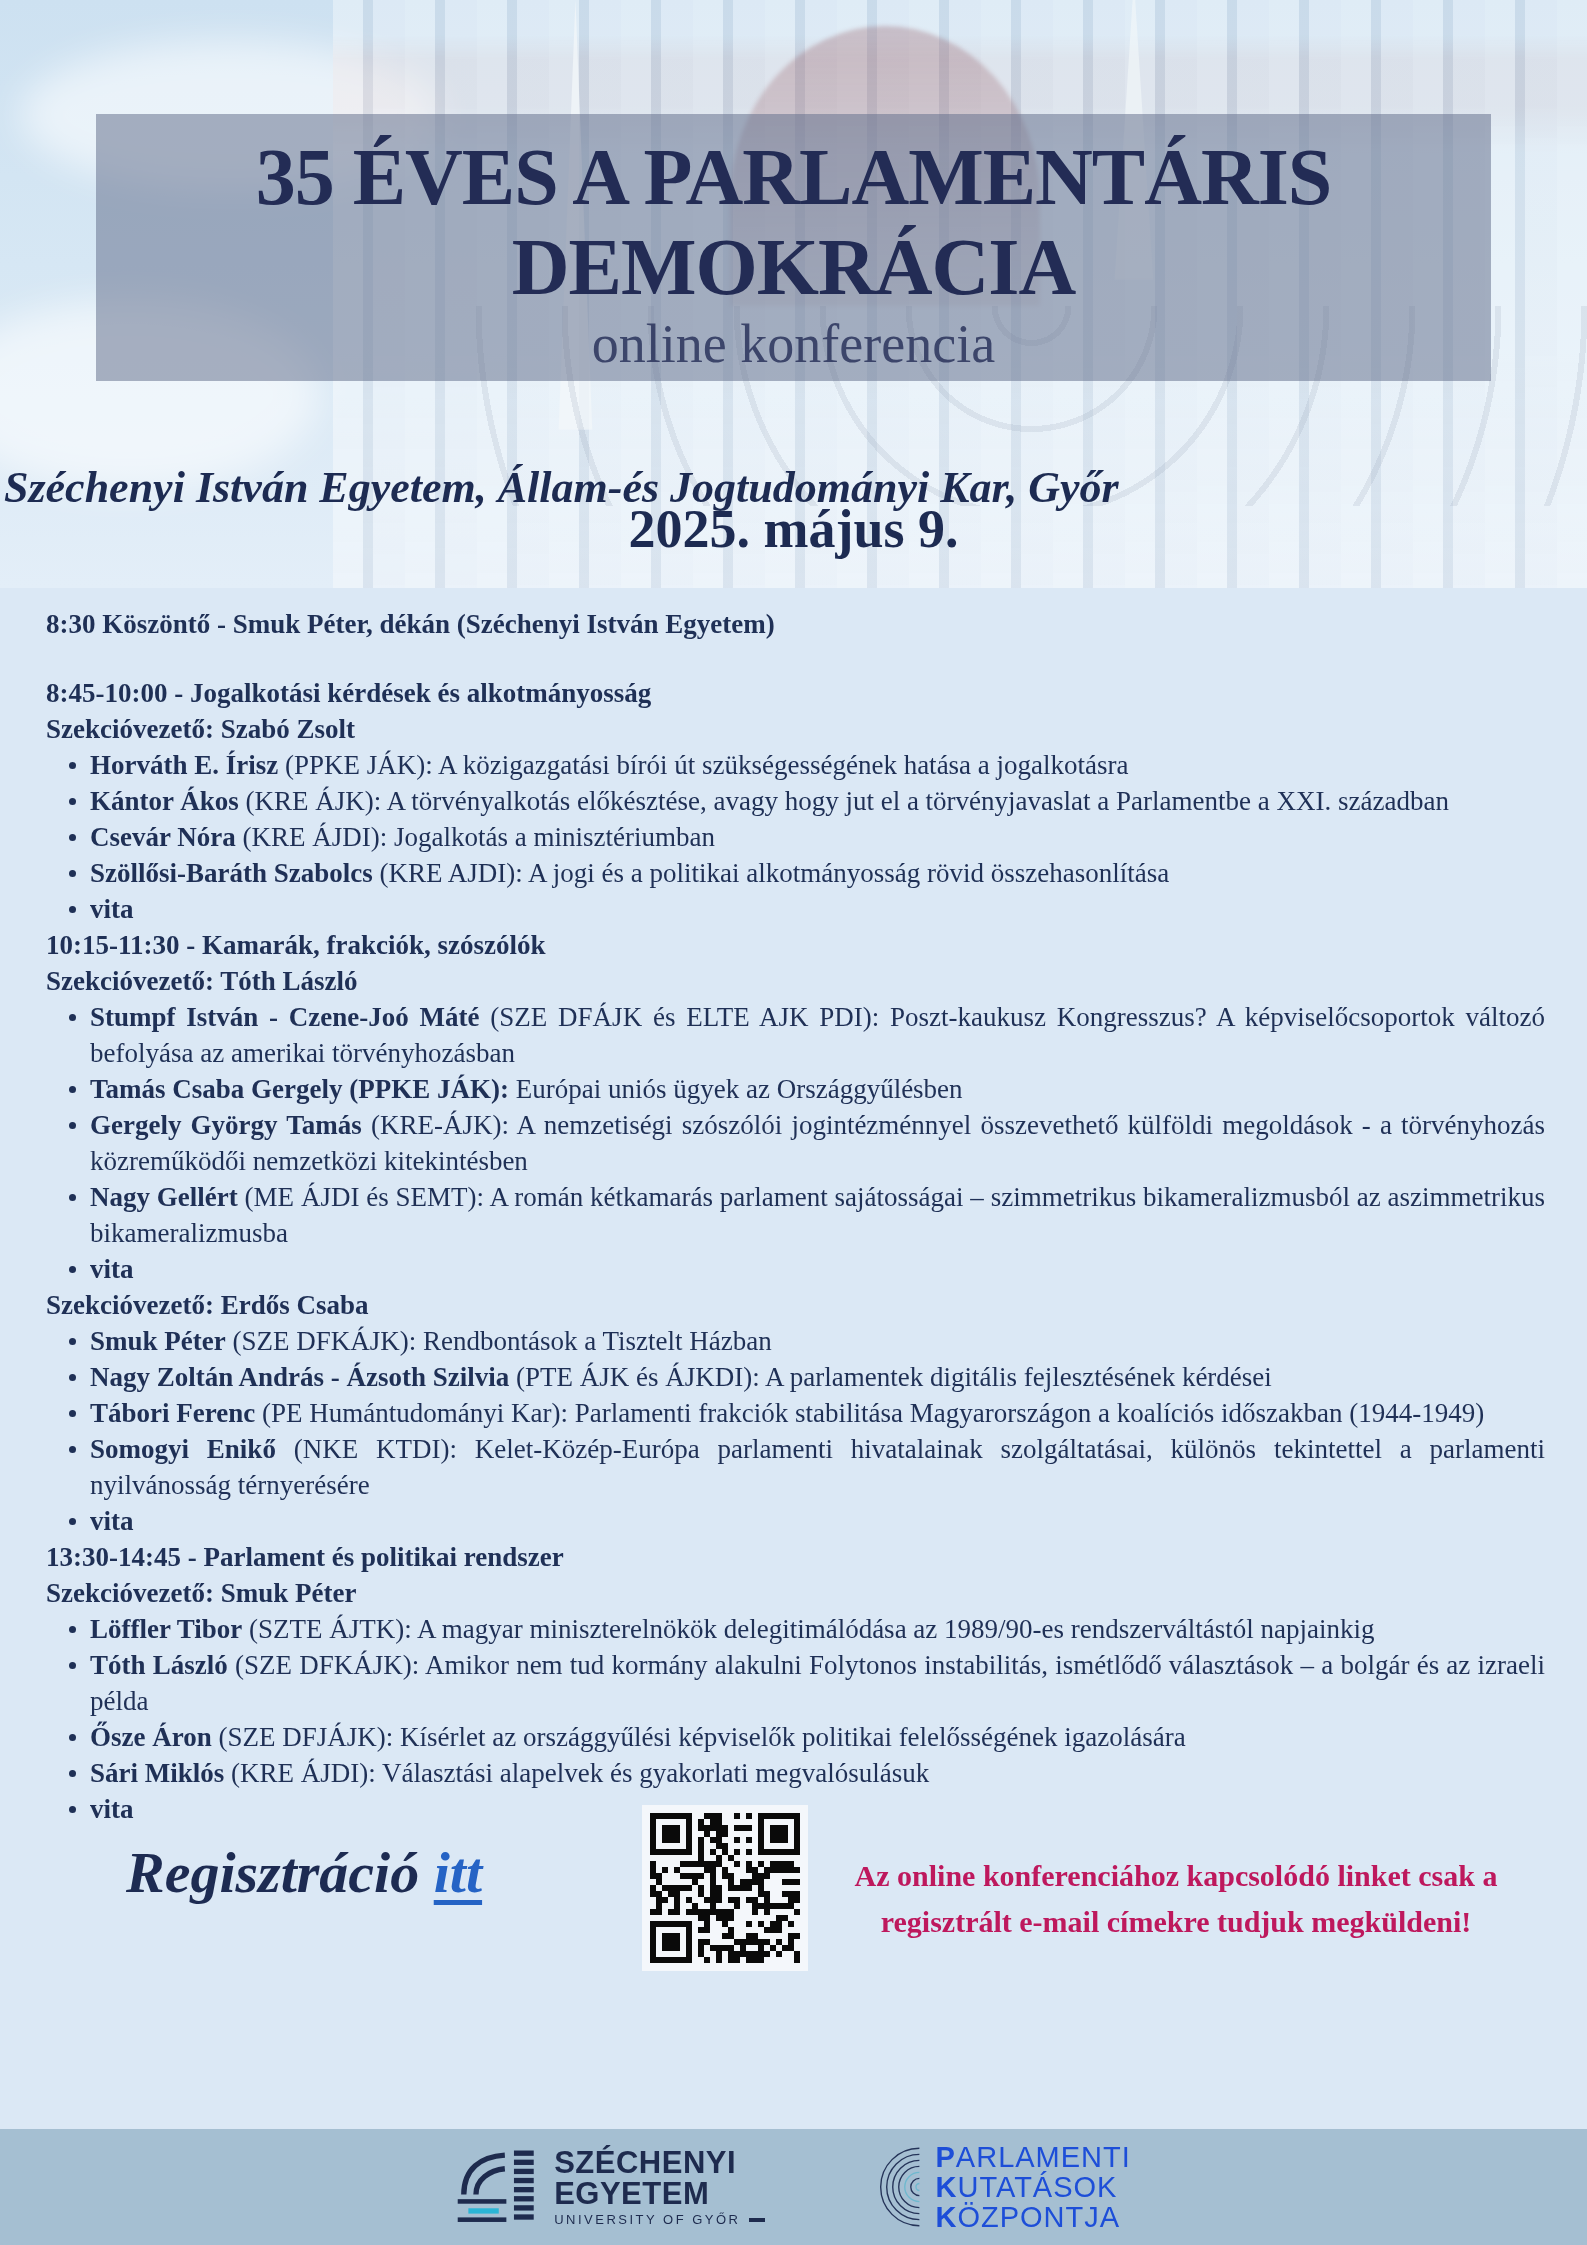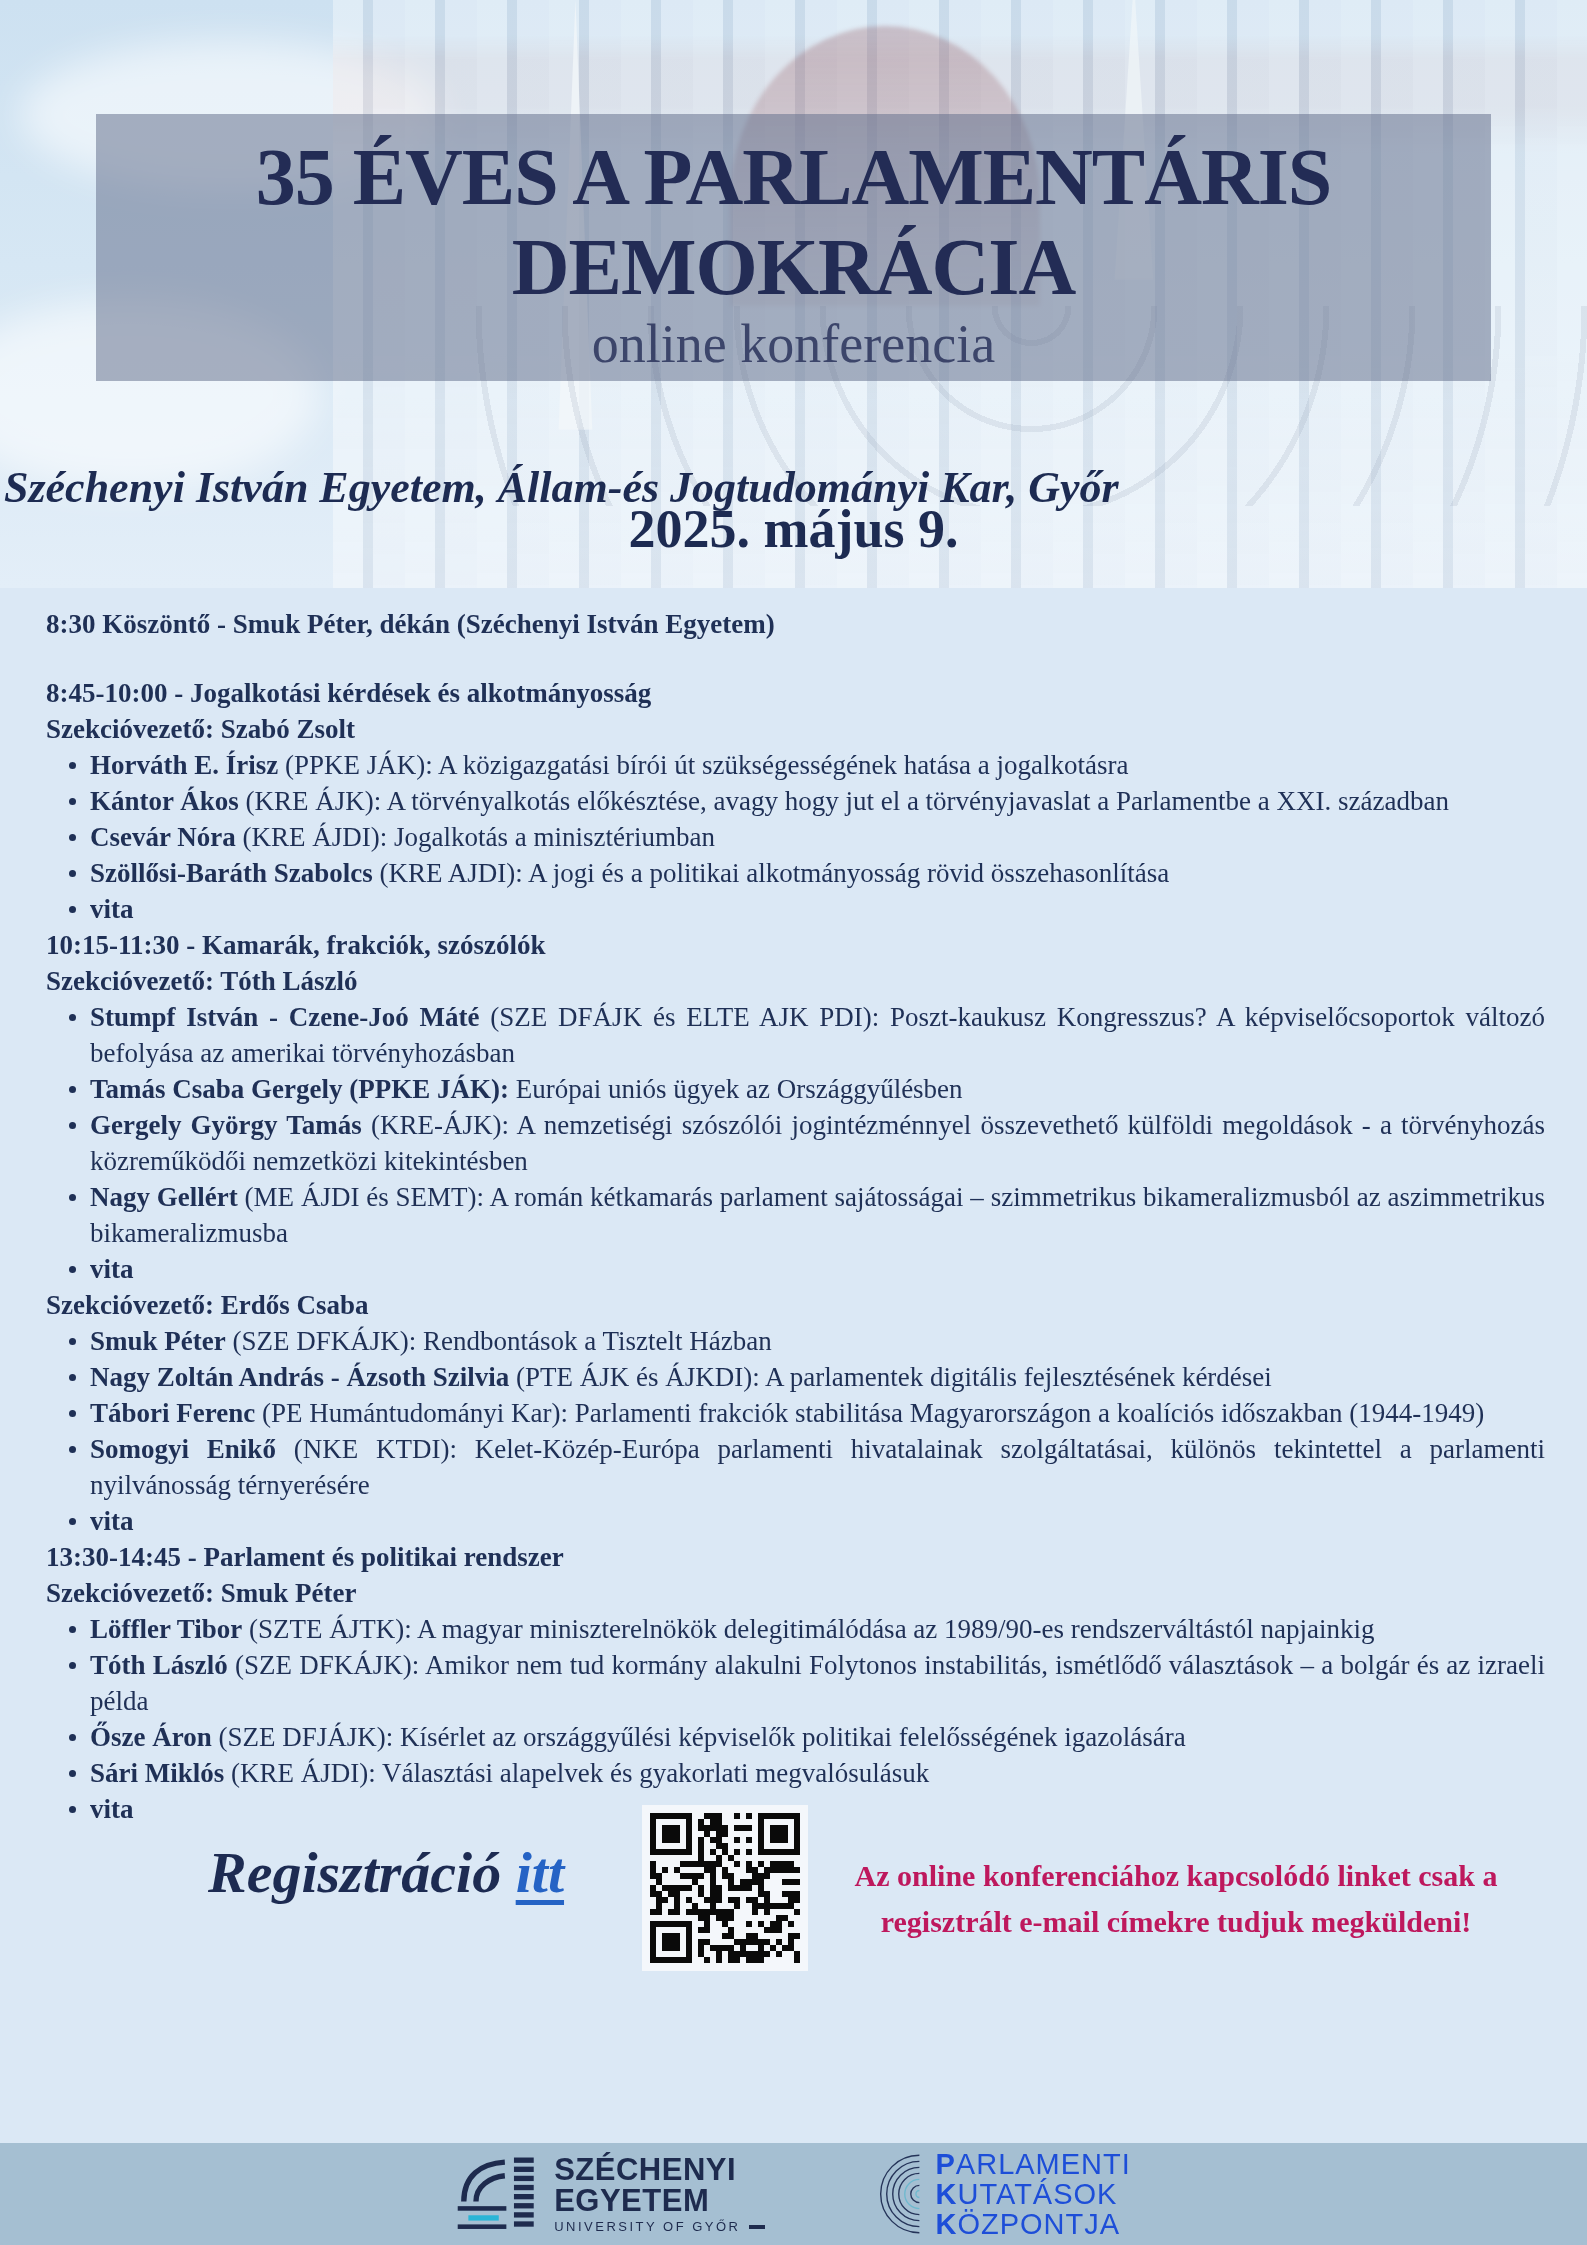--- a/index.html
+++ b/index.html
@@ -80,34 +80,34 @@
   .sec-header,.sec-chair{font-weight:bold;}
   .item{position:relative;padding-left:44px;text-align:justify;}
   .item::before{
     content:'';position:absolute;left:23px;top:15px;width:7px;height:7px;
     border-radius:50%;background:#1f3056;
   }
   .item b{font-weight:bold;}
   
   .reg-row{position:relative;height:175px;margin-top:-14px;}
   .reg-label{
-    position:absolute;left:80px;top:42px;width:520px;text-align:center;
+    position:absolute;left:80px;top:42px;width:520px;text-align:left;
     font-style:italic;font-weight:bold;font-size:58px;color:#1d2b52;
   }
   .reg-link{color:#2563c5;text-decoration:underline;text-underline-offset:8px;cursor:pointer;}
   .qr-box{
     position:absolute;left:596px;top:-8px;width:166px;height:166px;background:#f4f7fb;
   }
   .reg-note{
     position:absolute;left:790px;top:40px;width:680px;text-align:center;
     font-weight:bold;font-size:30px;line-height:46px;color:#be185d;
   }
   
   .footer{
-    position:absolute;left:0;right:0;bottom:0;height:102px;
+    position:absolute;left:0;right:0;bottom:0;height:116px;
     background:#a5bfd2;
     display:flex;align-items:center;justify-content:center;gap:95px;
     font-family:"Liberation Sans", sans-serif;
   }
   .logo{display:flex;align-items:center;gap:14px;color:#1e2b4e;}
   .sze-text .l1{font-weight:bold;font-size:31px;line-height:31px;letter-spacing:.5px;}
   .sze-text .l2{font-weight:bold;font-size:31px;line-height:31px;letter-spacing:.5px;}
   .sze-text .l3{font-size:13px;letter-spacing:2.5px;margin-top:3px;display:flex;align-items:center;gap:8px;}
   .sze-dash{display:inline-block;width:16px;height:4px;background:#1e2b4e;}
   .pkk-text div{font-size:29px;line-height:30px;letter-spacing:1px;font-weight:300;color:#1d4ed8;}

